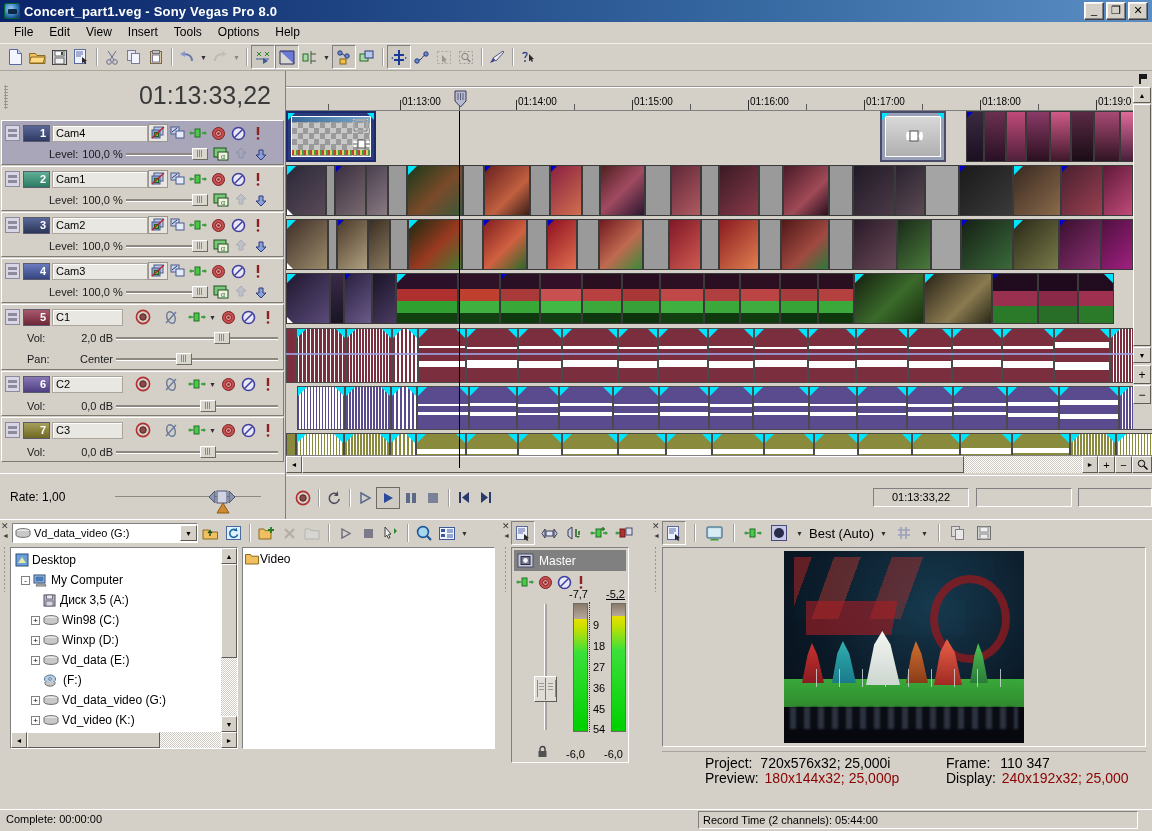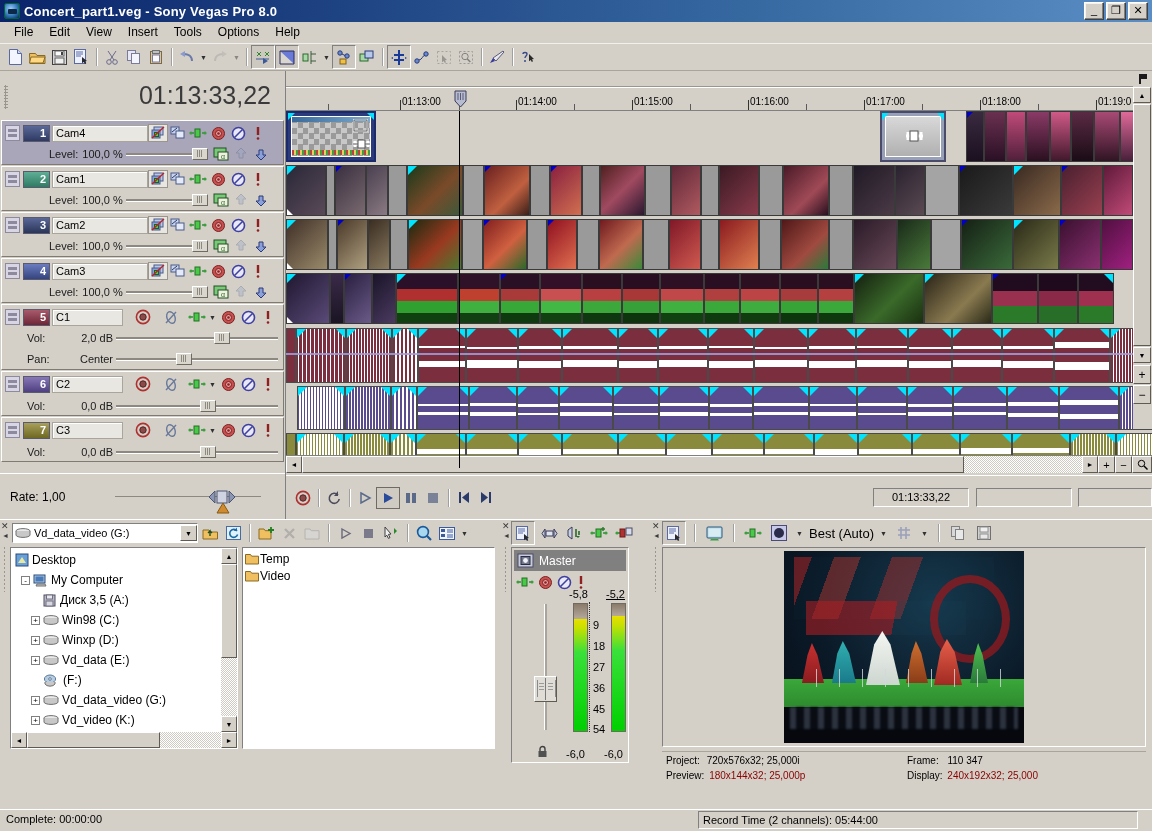--- a/index.html
+++ b/index.html
@@ -169,21 +169,21 @@
   .mscale div{position:absolute;left:4px;}
   .mfader{position:relative;width:24px;}
   .mfader .rail{position:absolute;left:11px;top:0;bottom:0;width:2px;background:#a9a49c;border-left:1px solid #fff;}
   .mfader .knob{position:absolute;left:1px;width:23px;height:26px;background:#e0ddd6;
      border:1px solid #fff;border-right-color:#5f5a52;border-bottom-color:#5f5a52;box-sizing:border-box;}
 
   .preview{flex:1;}
   .pv-toolbar{height:26px;display:flex;align-items:center;gap:4px;}
   .pv-area{background:#d4d0c8;border:1px solid #808080;border-right-color:#fff;border-bottom-color:#fff;
      box-sizing:border-box;display:flex;align-items:center;justify-content:center;}
-  .pvinfo{font-size:10px;}
+  .pvinfo{font-size:14px;margin-left:39px;}
   .pvinfo .r{color:#8b0000;}
 
   
   .tabbar{position:absolute;left:0;bottom:22px;width:501px;height:22px;display:flex;align-items:flex-end;}
   .tab{height:19px;background:#d4d0c8;border:1px solid #fff;border-bottom:none;
      border-right-color:#7f7a72;box-sizing:border-box;display:flex;align-items:center;
      padding:0 9px;font-size:12px;margin-right:-1px;
      clip-path:polygon(7px 0,100% 0,100% 100%,0 100%);}
   .tab.active{font-weight:bold;height:21px;background:#d6d2ca;}
   .statusbar{position:absolute;left:0;bottom:0;width:100%;height:22px;border-top:1px solid #fff;box-sizing:border-box;}
@@ -1612,26 +1612,20 @@
               <div class="strack" style="flex:1"></div>
               <div class="sbtn">►</div>
             </div>
           </div>
 
           <div class="filelist" style="flex:1;margin-left:4px;margin-right:6px;">
             <div class="frow">
               <svg width="14" height="12" viewBox="0 0 14 12">
                   <path d="M0.5 1.5h5l1.2 1.7h6.8V11H0.5z" fill="#f0c060" stroke="#8a6a20"></path>
                 </svg>
-              <span style="padding-left:1px">Temp</span>
-            </div>
-            <div class="frow">
-              <svg width="14" height="12" viewBox="0 0 14 12">
-                  <path d="M0.5 1.5h5l1.2 1.7h6.8V11H0.5z" fill="#f0c060" stroke="#8a6a20"></path>
-                </svg>
               <span style="padding-left:1px">Video</span>
             </div>
           </div>
         </div>
       </div>
 
     </div>
 
     <div class="mixer dock" style="position:relative;">
       <div class="dock-grip" style="position:absolute;left:0;top:0;bottom:0;">
@@ -1713,21 +1707,21 @@
                 </svg>
               </div>
             <div class="ico" style="width:12px">
               <svg width="8" height="15" viewBox="0 0 8 15">
                   <path d="M4 1v8" stroke="#902020" stroke-width="2.4"></path>
                   <circle cx="4" cy="12.5" r="1.3" fill="#902020"></circle>
                 </svg>
               </div>
           </div>
 
-          <div style="position:absolute;left:57px;top:40px;font-size:11px;">-5,8</div>
+          <div style="position:absolute;left:57px;top:40px;font-size:11px;">-7,7</div>
           <div style="position:absolute;left:94px;top:40px;font-size:11px;text-decoration:underline;">-5,2</div>
 
           <div class="mfader" style="position:absolute;left:21px;top:56px;height:126px;">
             <div class="rail"></div>
             <div class="knob" style="top:72px;">
               <div style="position:absolute;left:2px;top:3px;width:17px;height:17px;border-left:1px solid #8a8a8a;border-right:1px solid #8a8a8a;"></div>
               <div style="position:absolute;left:10px;top:1px;bottom:1px;width:1px;background:#7a7a7a;"></div>
               <div style="position:absolute;left:4px;top:6px;width:5px;height:1px;background:#9a9a9a;box-shadow:0 3px 0 #9a9a9a,0 6px 0 #9a9a9a;"></div>
               <div style="position:absolute;left:13px;top:6px;width:5px;height:1px;background:#9a9a9a;box-shadow:0 3px 0 #9a9a9a,0 6px 0 #9a9a9a;"></div>
             </div>

